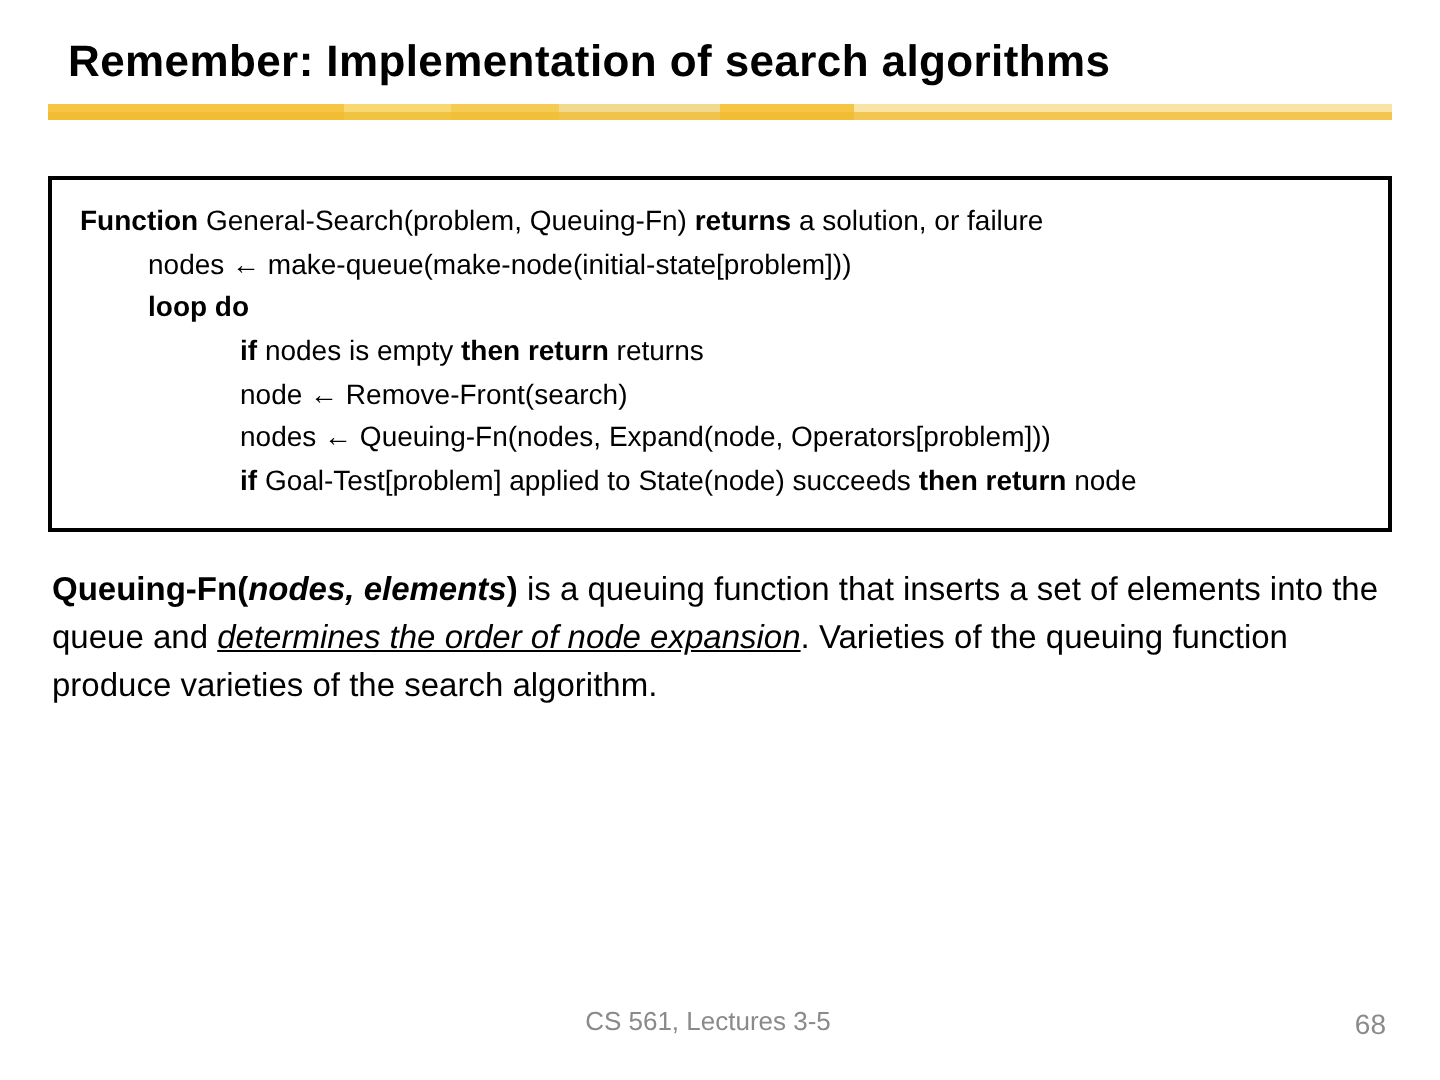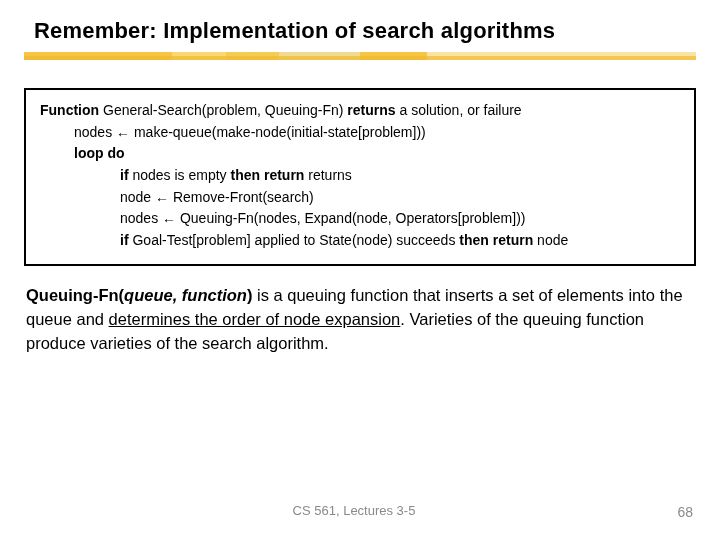--- a/index.html
+++ b/index.html
@@ -69,21 +69,21 @@
   .b { font-weight: bold; }
   .arrow { font-family: Arial, sans-serif; }
   .desc {
     font-size: 16.5px;
     line-height: 1.45;
     color: #000;
     margin: 0 2px;
   }
   .desc .b { font-weight: bold; }
   .desc .bi { font-weight: bold; font-style: italic; }
-  .desc .u { text-decoration: underline; }
+  .desc .u { text-decoration: underline; font-style: italic; }
   .footer-center {
     position: absolute;
     bottom: 22px;
     left: 0;
     right: 12px;
     text-align: center;
     font-size: 13px;
     color: #8a8a8a;
   }
   .footer-right {
@@ -122,19 +122,19 @@
     </div>
     <div class="row ind2">
       <span>nodes </span><span class="arrow">←</span><span> Queuing-Fn(nodes, Expand(node, Operators[problem]))</span>
     </div>
     <div class="row ind2">
       <span class="b">if</span><span> Goal-Test[problem] applied to State(node) succeeds </span><span class="b">then return</span><span> node</span>
     </div>
   </div>
 
   <div class="desc">
-    <span class="b">Queuing-Fn(</span><span class="bi">queue, function</span><span class="b">)</span><span> is a queuing function that inserts a set of elements into the queue and </span><span class="u">determines the order of node expansion</span><span>. Varieties of the queuing function produce varieties of the search algorithm.</span>
+    <span class="b">Queuing-Fn(</span><span class="bi">nodes, elements</span><span class="b">)</span><span> is a queuing function that inserts a set of elements into the queue and </span><span class="u">determines the order of node expansion</span><span>. Varieties of the queuing function produce varieties of the search algorithm.</span>
   </div>
 
   <div class="footer-center">CS 561, Lectures 3-5</div>
   <div class="footer-right">68</div>
 
 </div>
 
 </body></html>

